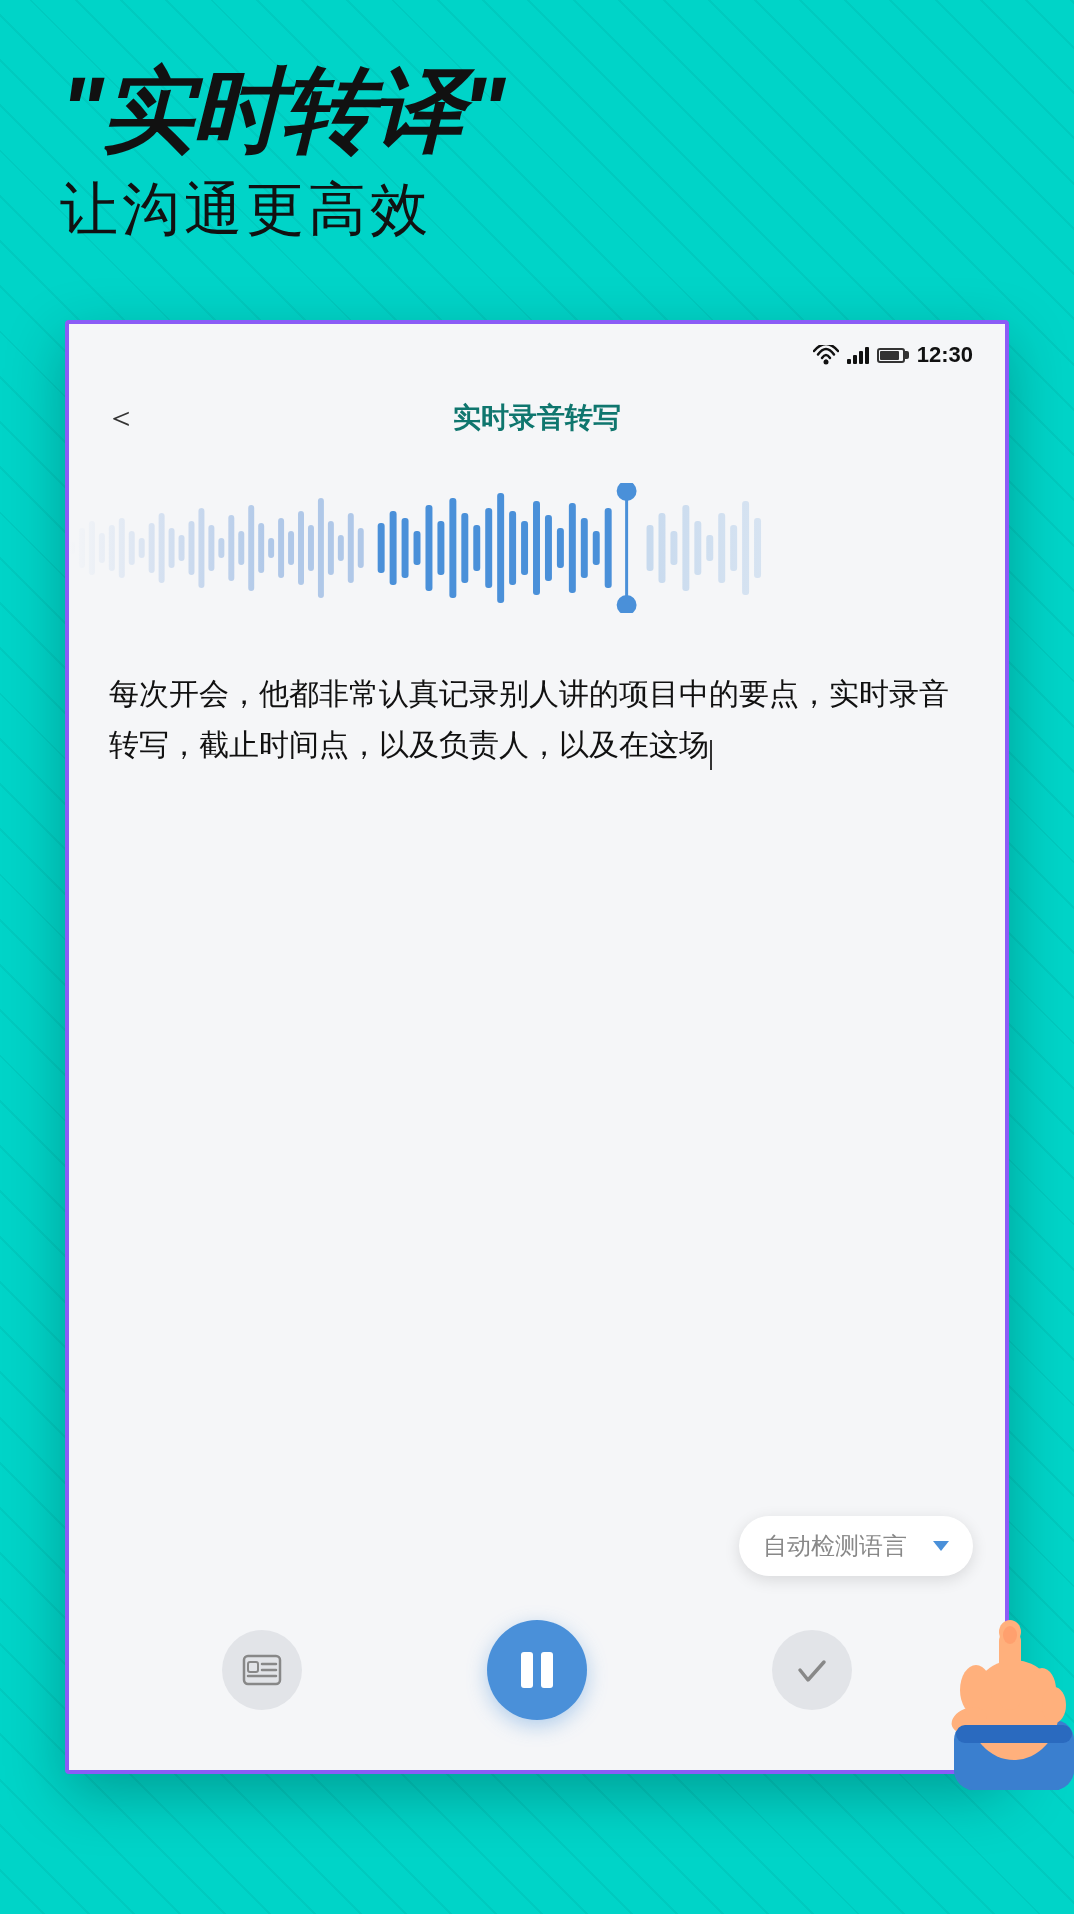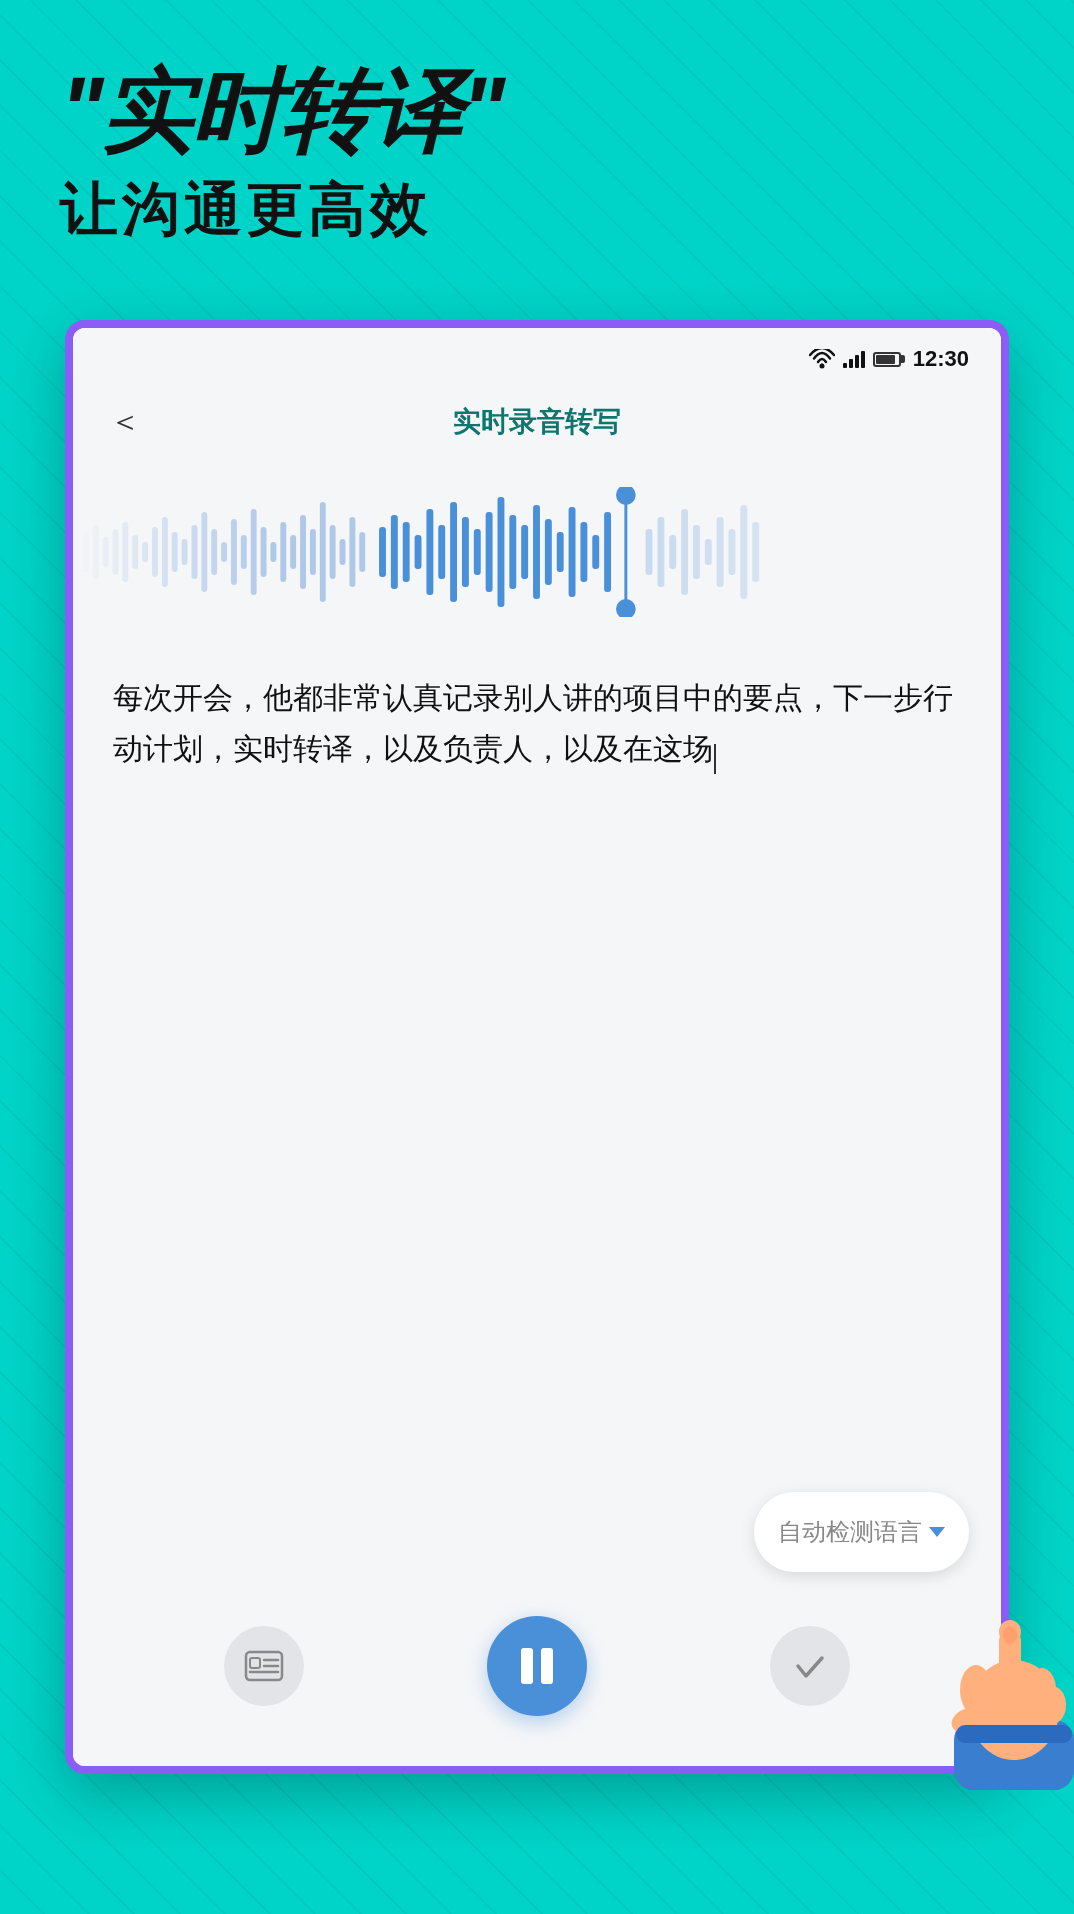--- a/index.html
+++ b/index.html
@@ -43,36 +43,36 @@
       font-size: 92px;
       font-weight: 900;
       color: #111;
       line-height: 1.1;
       font-style: italic;
       letter-spacing: -2px;
     }
 
     .headline-sub {
       font-size: 58px;
-      font-weight: 700;
+      font-weight: 400;
       color: #111;
       margin-top: 10px;
       letter-spacing: 4px;
     }
 
     
     .phone-mockup {
       position: absolute;
       top: 320px;
       left: 65px;
       right: 65px;
       bottom: 140px;
       background: #fff;
-      border-radius: 20px;
-      border: 8px solid #8b5cf6;
+      border-radius: 4px;
+      border: 4px solid #8b5cf6;
       overflow: hidden;
       z-index: 3;
       box-shadow: 0 20px 60px rgba(0,0,0,0.25);
     }
 
     
     .status-bar {
       display: flex;
       justify-content: flex-end;
       align-items: center;
@@ -195,24 +195,24 @@
       background: #f5f6f8;
       display: flex;
       justify-content: flex-end;
       padding: 0 32px 20px 32px;
       position: relative;
     }
 
     .language-pill {
       background: #fff;
       border-radius: 50px;
-      padding: 24px 24px;
-      display: flex;
-      align-items: center;
-      gap: 7px;
+      padding: 14px 24px;
+      display: flex;
+      align-items: center;
+      gap: 26px;
       box-shadow: 0 4px 16px rgba(0,0,0,0.12);
     }
 
     .language-text {
       font-size: 24px;
       color: #888;
       font-weight: 400;
     }
 
     .dropdown-arrow {
@@ -403,21 +403,21 @@
               <stop offset="100%" stop-color="#f5f6f8" stop-opacity="0"></stop>
             </linearGradient>
           </defs>
           <rect x="580" y="0" width="360" height="130" fill="url(#fadeRight)"></rect>
           <rect x="0" y="0" width="200" height="130" fill="url(#fadeLeft)"></rect>
         </svg>
       </div>
 
       <div class="text-content">
         <div class="transcribed-text">
-          <span>每次开会，他都非常认真记录别人讲的项目中的要点，下一步行动计划，实时转译，以及负责人，以及在这场</span><span class="cursor"></span>
+          <span>每次开会，他都非常认真记录别人讲的项目中的要点，实时录音转写，截止时间点，以及负责人，以及在这场</span><span class="cursor"></span>
         </div>
       </div>
 
       <div class="spacer"></div>
 
       <div class="language-selector-area">
         <div class="language-pill">
           <span class="language-text">自动检测语言</span>
           <div class="dropdown-arrow"></div>
         </div>

